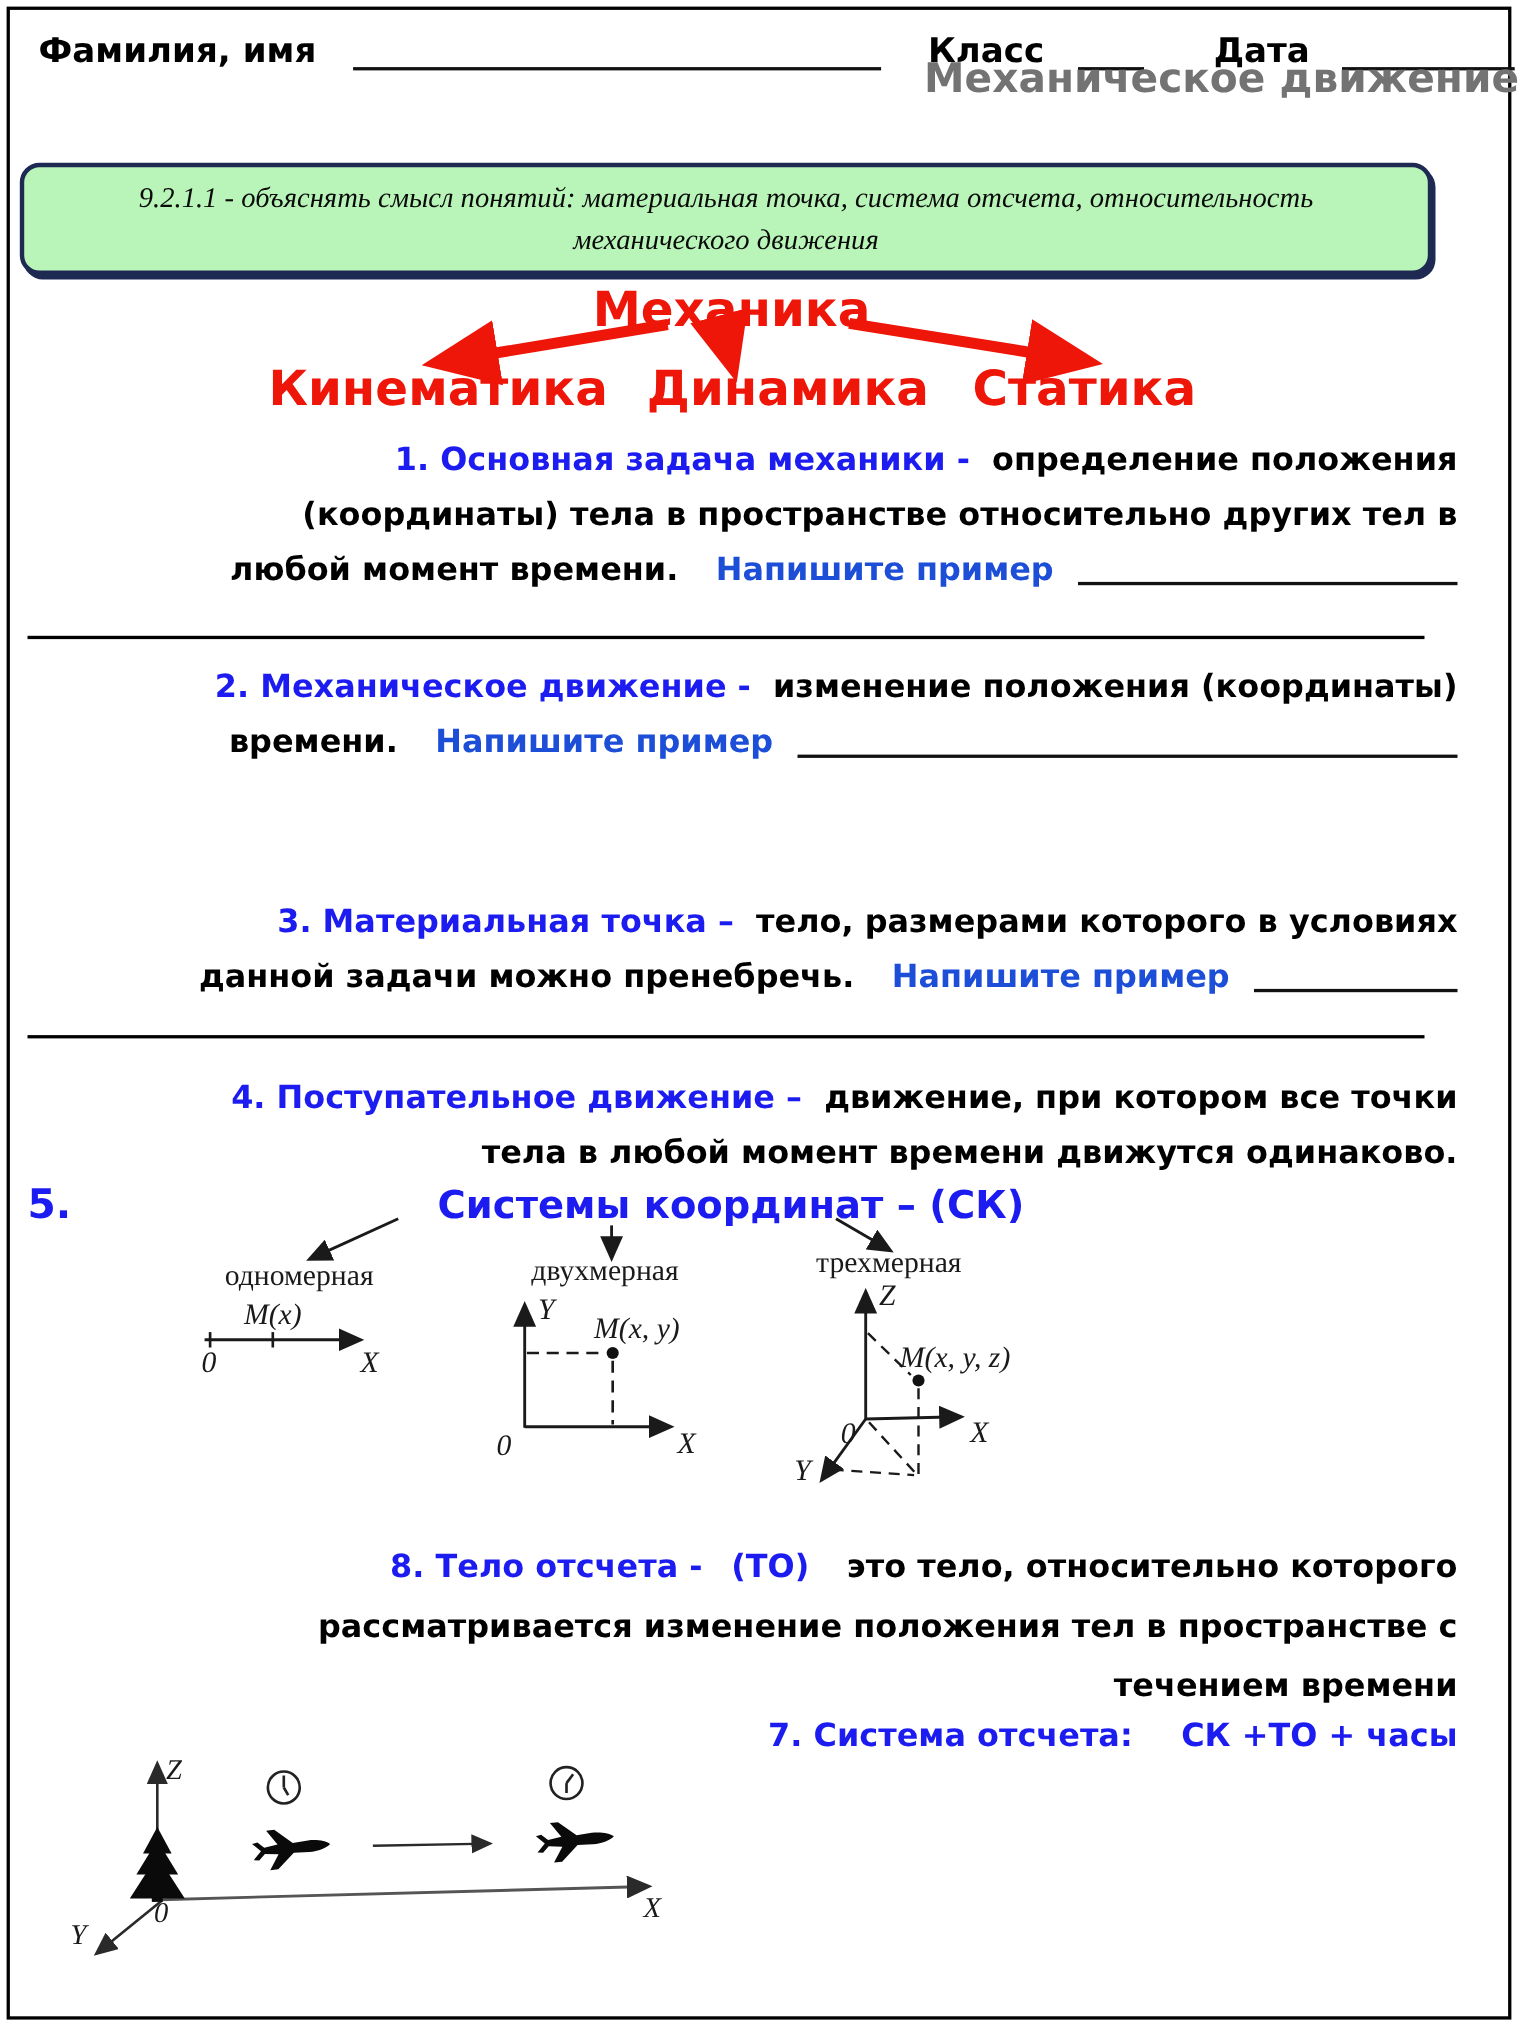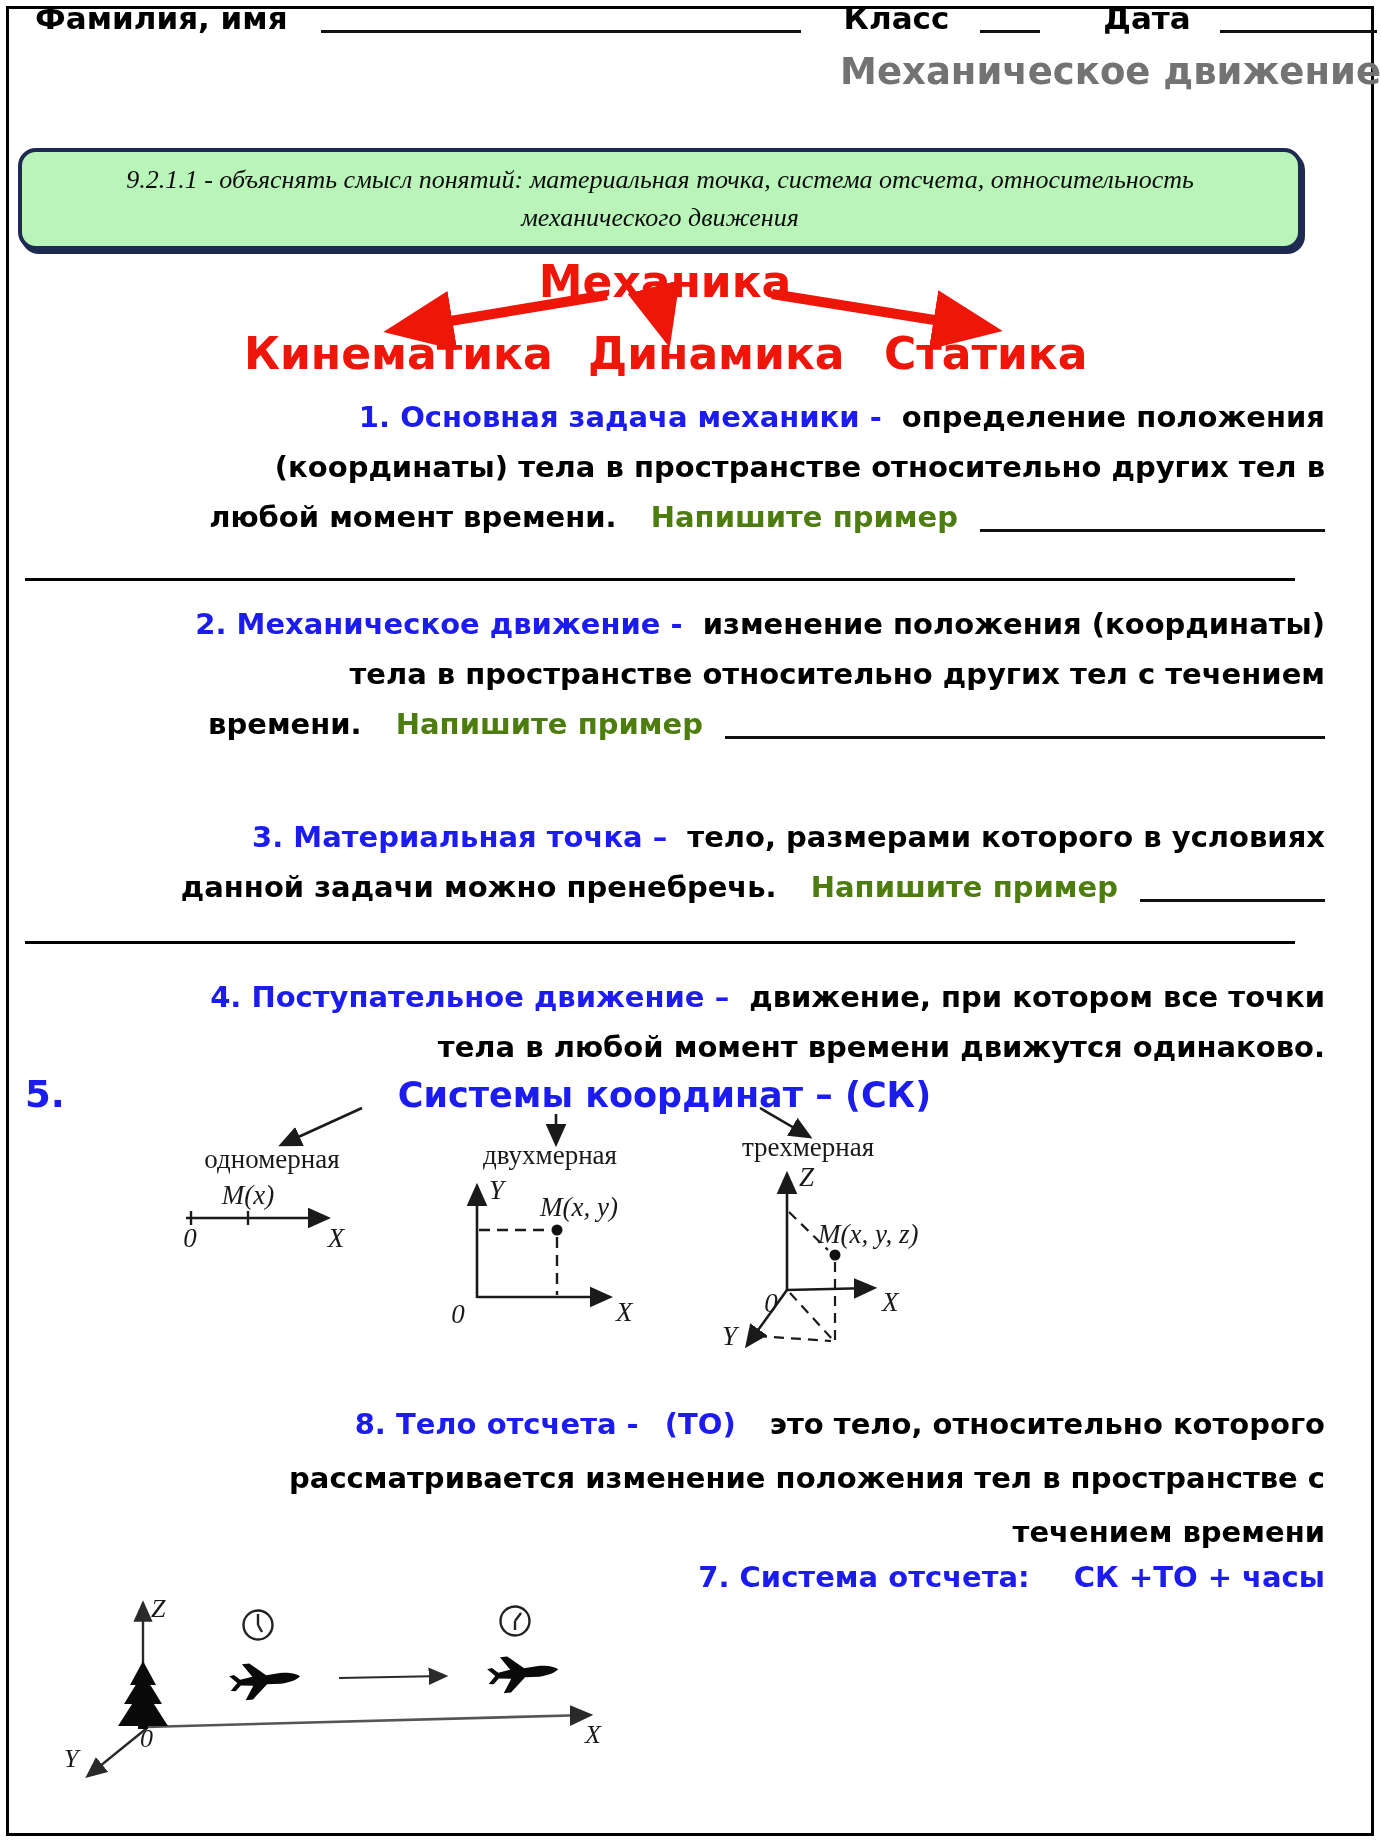--- a/index.html
+++ b/index.html
@@ -7,22 +7,22 @@
     width:1381px;height:1842px;position:relative;background:#ffffff;
     font-family:"DejaVu Sans","Liberation Sans",sans-serif;color:#000;
     overflow:hidden;
   }
   .page-border{
     position:absolute;left:6px;top:6px;width:1368px;height:1830px;
     border:3px solid #000;box-sizing:border-box;pointer-events:none;
   }
   
   .header{
-    position:absolute;left:35px;top:0;font-size:31px;font-weight:bold;
-    white-space:nowrap;display:flex;align-items:flex-start;gap:17px;
+    position:absolute;left:35px;top:28px;font-size:31px;font-weight:bold;
+    white-space:nowrap;display:flex;align-items:flex-end;gap:17px;
   }
   .blank{
     display:inline-block;border-bottom:3.5px solid #111;height:30px;
     vertical-align:-5px;
   }
   .hblank-name{width:480px;margin-left:16px;}
   .hblank-class{width:60px;margin-left:14px;}
   .hblank-date{width:157px;margin-left:12px;}
   .hlabel-class{margin-left:26px;}
   .hlabel-date{margin-left:46px;}
@@ -52,21 +52,21 @@
   }
   .branch-kin{left:244px;} .branch-dyn{left:588px;} .branch-sta{left:884px;}
   .map-arrows{position:absolute;left:0;top:240px;}
   
   .item{
     position:absolute;left:25px;width:1300px;font-weight:bold;font-size:29px;
     white-space:nowrap;
   }
   .item .ln{height:50px;line-height:50px;text-align:right;}
   .item6 .ln{height:54px;line-height:54px;}
-  .blue{color:#1c1cf0;} .purple{color:#4d7c0f;} .black{color:#000;}
+  .blue{color:#1c1cf0;} .purple{color:#1d4ed8;} .black{color:#000;}
   .gap-s{margin-left:10px;} .gap-m{margin-left:16px;} .gap-l{margin-left:24px;}
   .gap-xl{margin-left:34px;}
   .pblank{margin-left:12px;}
   .wb1{width:345px;} .wb2{width:600px;} .wb3{width:185px;}
   .sep{
     position:absolute;left:25px;width:1270px;border-top:3.5px solid #000;height:0;
   }
   .sep1{top:578px;} .sep2{top:941px;}
   .item5{display:flex;align-items:baseline;}
   .item5 .num{font-size:37px;}
@@ -124,21 +124,20 @@
     <span class="blank pblank wb1"></span>
   </div>
 </div>
 <div class="sep sep1"></div>
 
 <div class="item" style="top:599px">
   <div class="ln">
     <span class="blue">2. Механическое движение -</span>
     <span class="black gap-s">изменение положения (координаты)</span>
   </div>
-  <div class="ln black">тела в пространстве относительно других тел с течением</div>
   <div class="ln">
     <span class="black">времени.</span>
     <span class="purple gap-l">Напишите пример</span>
     <span class="blank pblank wb2"></span>
   </div>
 </div>
 
 <div class="item" style="top:812px">
   <div class="ln">
     <span class="blue">3. Материальная точка –</span>

